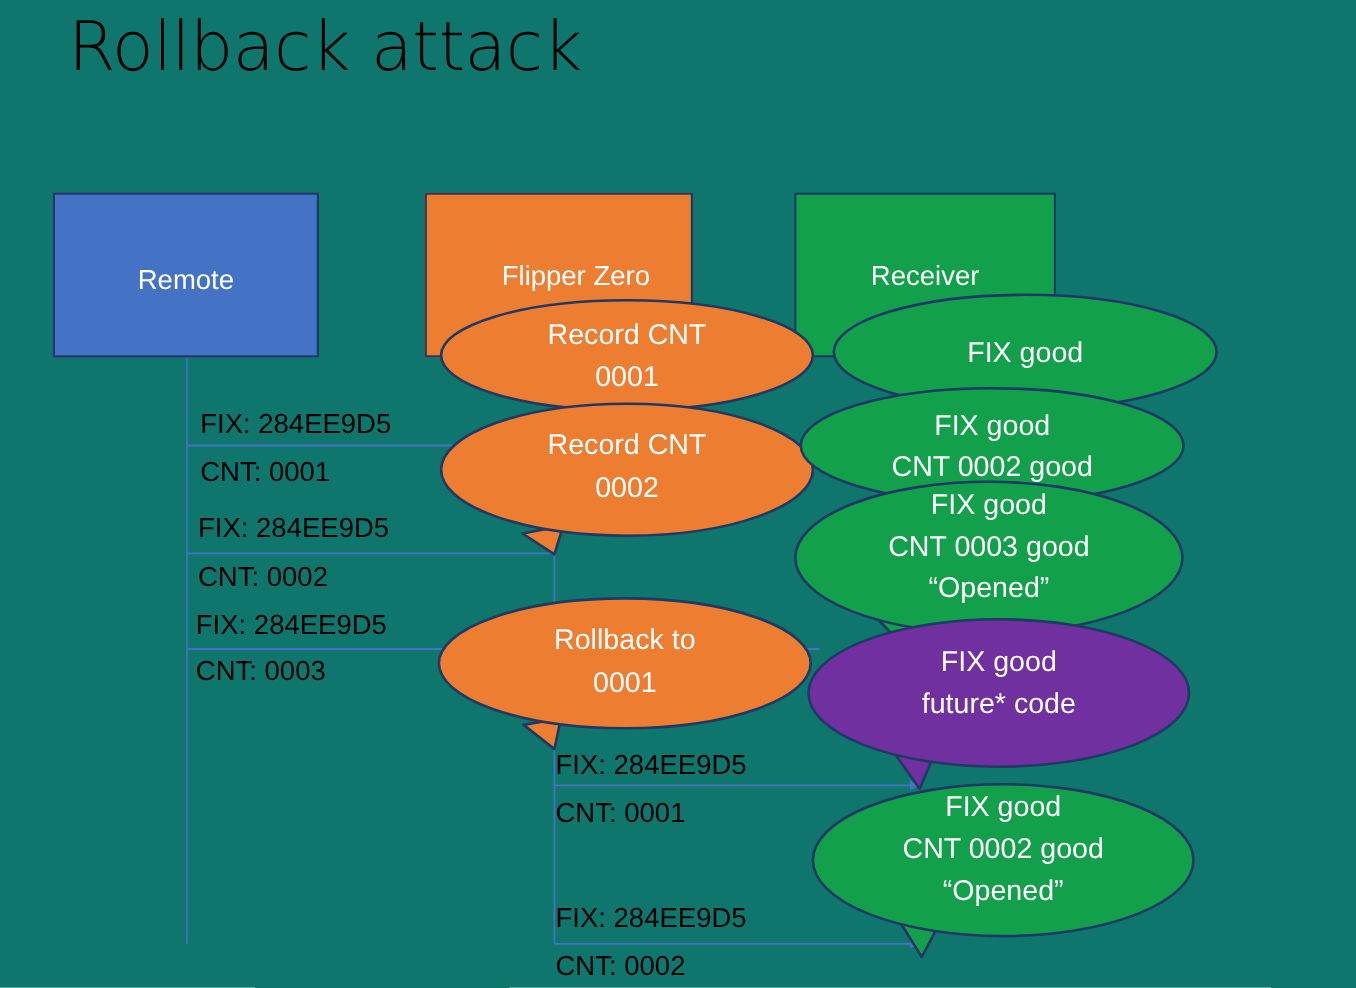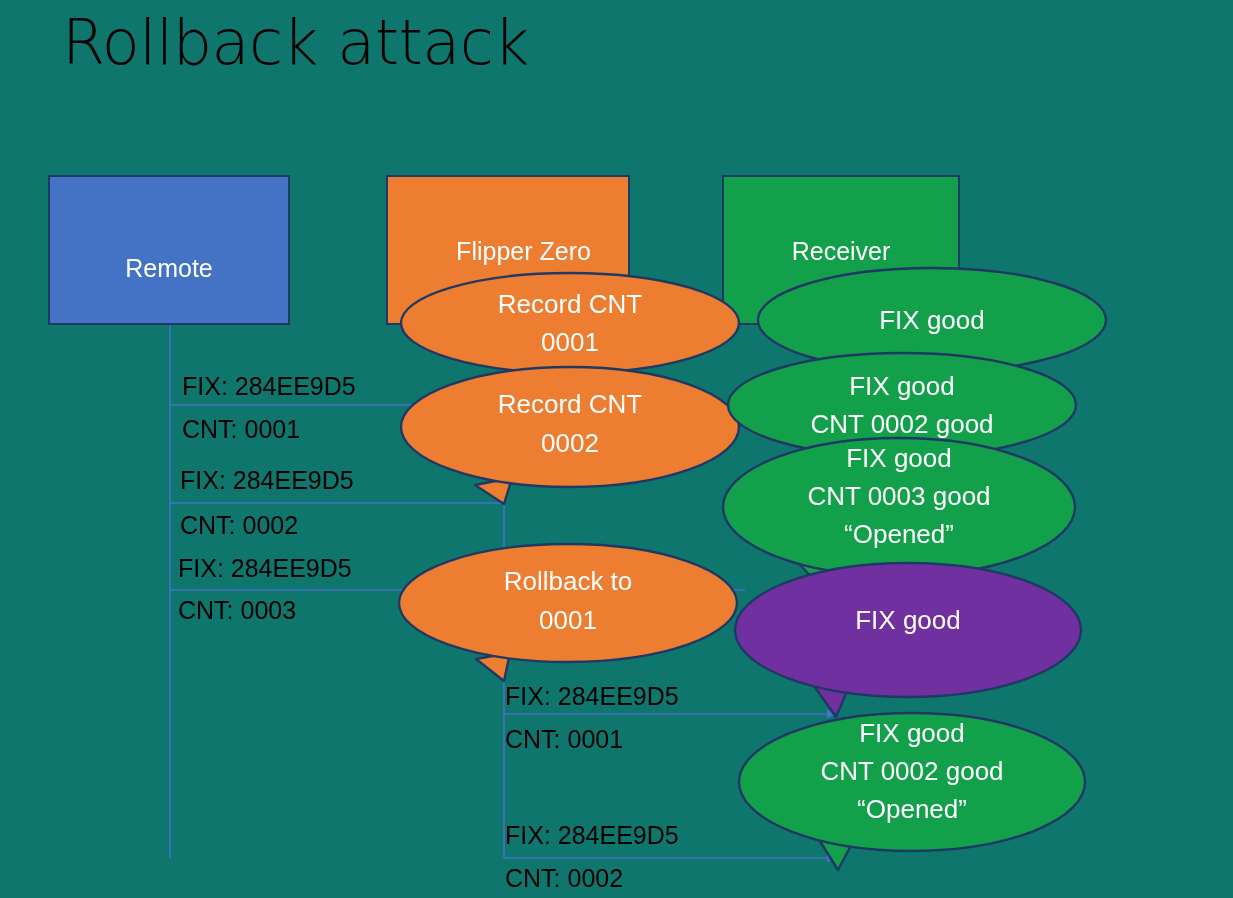--- a/index.html
+++ b/index.html
@@ -42,21 +42,21 @@
     color: #ffffff;
     font-size: 25px;
     display: flex;
     align-items: center;
     justify-content: center;
     z-index: 3;
   }
   #actor-remote   { left: 48px;  top: 175px; width: 242px; height: 150px; background: #4472C4; }
   #actor-flipper  { left: 386px; top: 175px; width: 244px; height: 150px; background: #ED7D31; }
   #actor-receiver { left: 722px; top: 175px; width: 238px; height: 150px; background: #12A04B; }
-  #actor-remote   > span { position: relative; top: 18px; }
+  #actor-remote   > span { position: relative; top: 5px; }
   #actor-flipper  > span { position: relative; top: 1px; margin-left: 31px; }
   #actor-receiver > span { position: relative; top: 1px; }
 
   .callout {
     position: absolute;
     color: #ffffff;
     font-size: 26px;
     line-height: 1.47;
     text-align: center;
     display: flex;
@@ -187,20 +187,21 @@
     </div>
   </div>
 
   <div class="callout" style="left:734px; top:562px; width:348px; height:140px; z-index:7;">
     <svg width="348" height="165" viewBox="0 0 348 165">
       <path d="M 80,124 L 102,155 L 118,118 Z" fill="#7030A0" stroke="#1F3864" stroke-width="2.4" stroke-linejoin="round"></path>
       <ellipse cx="174" cy="68" rx="173" ry="67" fill="#7030A0" stroke="#1F3864" stroke-width="2.4"></ellipse>
     </svg>
     <div class="txt" style="margin-top:-24px;">
       <div>FIX good</div>
+      <div>future* code</div>
     </div>
   </div>
 
   <div class="callout" style="left:738px; top:712px; width:348px; height:142px; z-index:6;">
     <svg width="348" height="170" viewBox="0 0 348 170">
       <path d="M 80,126 L 100,158 L 120,120 Z" fill="#12A04B" stroke="#1F3864" stroke-width="2.4" stroke-linejoin="round"></path>
       <ellipse cx="174" cy="70" rx="173" ry="69" fill="#12A04B" stroke="#1F3864" stroke-width="2.4"></ellipse>
     </svg>
     <div class="txt" style="margin-top:-24px;">
       <div>FIX good</div>

